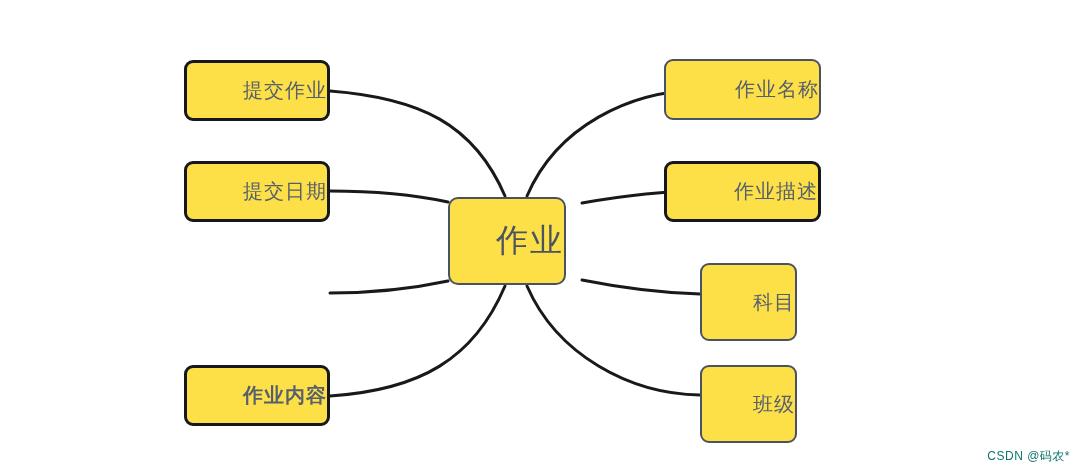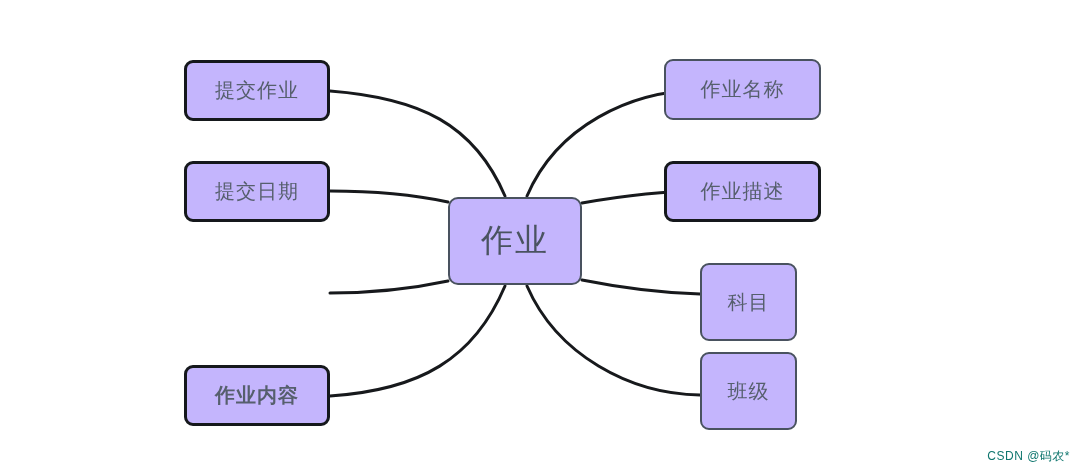--- a/index.html
+++ b/index.html
@@ -25,47 +25,47 @@
   }
   .edges path {
     fill: none;
     stroke: #17191c;
     stroke-width: 3;
     stroke-linecap: round;
   }
   .node {
     position: absolute;
     box-sizing: border-box;
-    background: #c4b5fd;
+    background: #fde047;
     display: flex;
     align-items: center;
-    justify-content: center;
+    justify-content: flex-end;
     color: #565f6d;
     font-size: 20px;
     letter-spacing: 1px;
     cursor: pointer;
   }
   .b-black { border: 3px solid #15181c; border-radius: 9px; }
   .b-slate { border: 2.5px solid #49525f; border-radius: 9px; }
   .node-center {
-    left: 448px; top: 197px; width: 134px; height: 88px;
+    left: 448px; top: 197px; width: 118px; height: 88px;
     border: 2.5px solid #49525f; border-radius: 10px;
     font-size: 32px; color: #4a5360; letter-spacing: 2px;
   }
   .nL { left: 184px; width: 146px; height: 61px; }
   .nL1 { top: 60px; }
   .nL2 { top: 161px; }
   .nL3 { top: 263px; }
   .nL4 { top: 365px; font-weight: bold; }
   .nR12 { left: 664px; width: 157px; height: 61px; }
   .nR1 { top: 59px; }
   .nR2 { top: 161px; }
   .nR34 { left: 700px; width: 97px; height: 78px; }
   .nR3 { top: 263px; }
-  .nR4 { top: 352px; font-family: Liberation Mono, monospace; }
+  .nR4 { top: 365px; font-family: Liberation Mono, monospace; }
   .watermark {
     position: absolute;
     right: 8px;
     bottom: 8px;
     font-size: 12px;
     color: #0f766e;
     letter-spacing: 0.5px;
     user-select: none;
   }
 </style>

